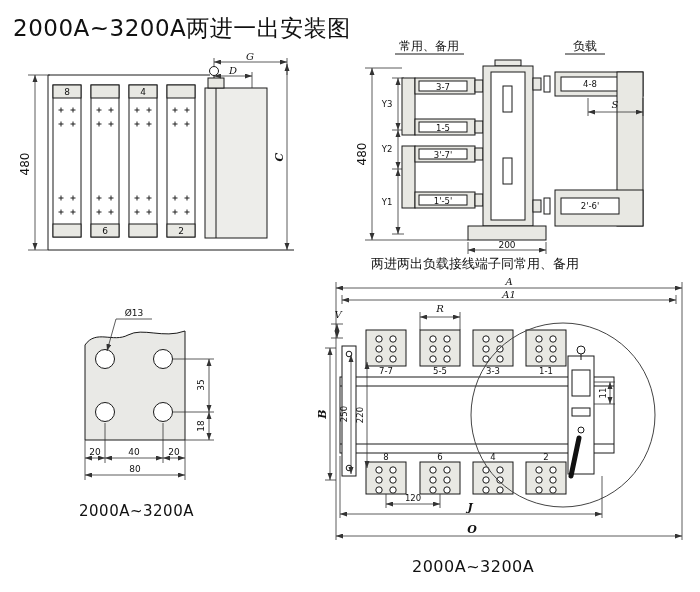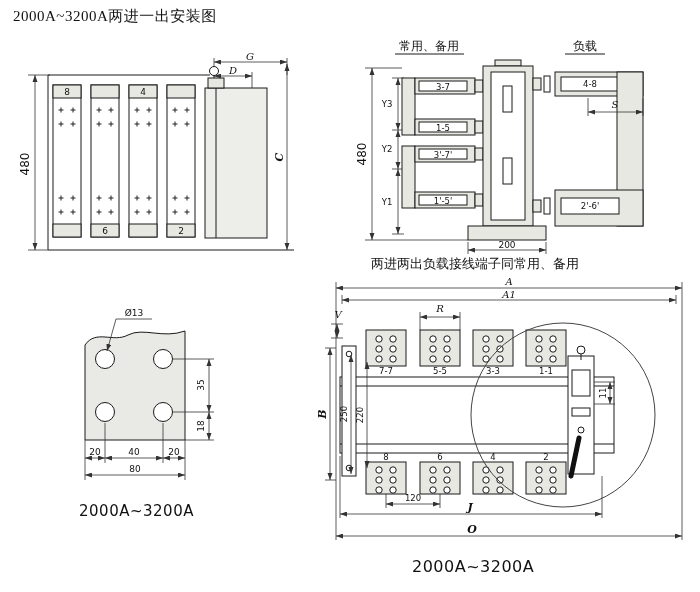--- a/index.html
+++ b/index.html
@@ -1,19 +1,19 @@
 <!DOCTYPE html>
 <html><head>
 <meta charset="utf-8">
 <style>
   html,body{margin:0;padding:0;background:#fff;}
   #screen{position:relative;width:700px;height:592px;background:#fff;overflow:hidden;
           font-family:"DejaVu Sans",sans-serif;color:#111;}
   .abs{position:absolute;}
-  #title{left:13px;top:7px;font-size:15px;letter-spacing:0.5px;font-family:Liberation Serif, serif;}
+  #title{left:13px;top:13px;font-size:23px;letter-spacing:0.5px;}
   #cap-side{left:371px;top:255px;font-size:13px;}
   #cap-hole{left:79px;top:502px;font-size:15px;letter-spacing:0.5px;}
   #cap-top{left:412px;top:557px;font-size:16px;letter-spacing:0.5px;}
   svg{position:absolute;overflow:visible;}
   .p{fill:none;stroke:#1a1a1a;stroke-width:1;}
   .pg{fill:#e8e8e3;stroke:#1a1a1a;stroke-width:1;}
   .pw{fill:#ffffff;stroke:#1a1a1a;stroke-width:1;}
   .d{fill:none;stroke:#333;stroke-width:0.8;}
   .x{fill:none;stroke:#222;stroke-width:1;}
   .t{font-size:9px;fill:#111;text-anchor:middle;font-family:"DejaVu Sans",sans-serif;}

